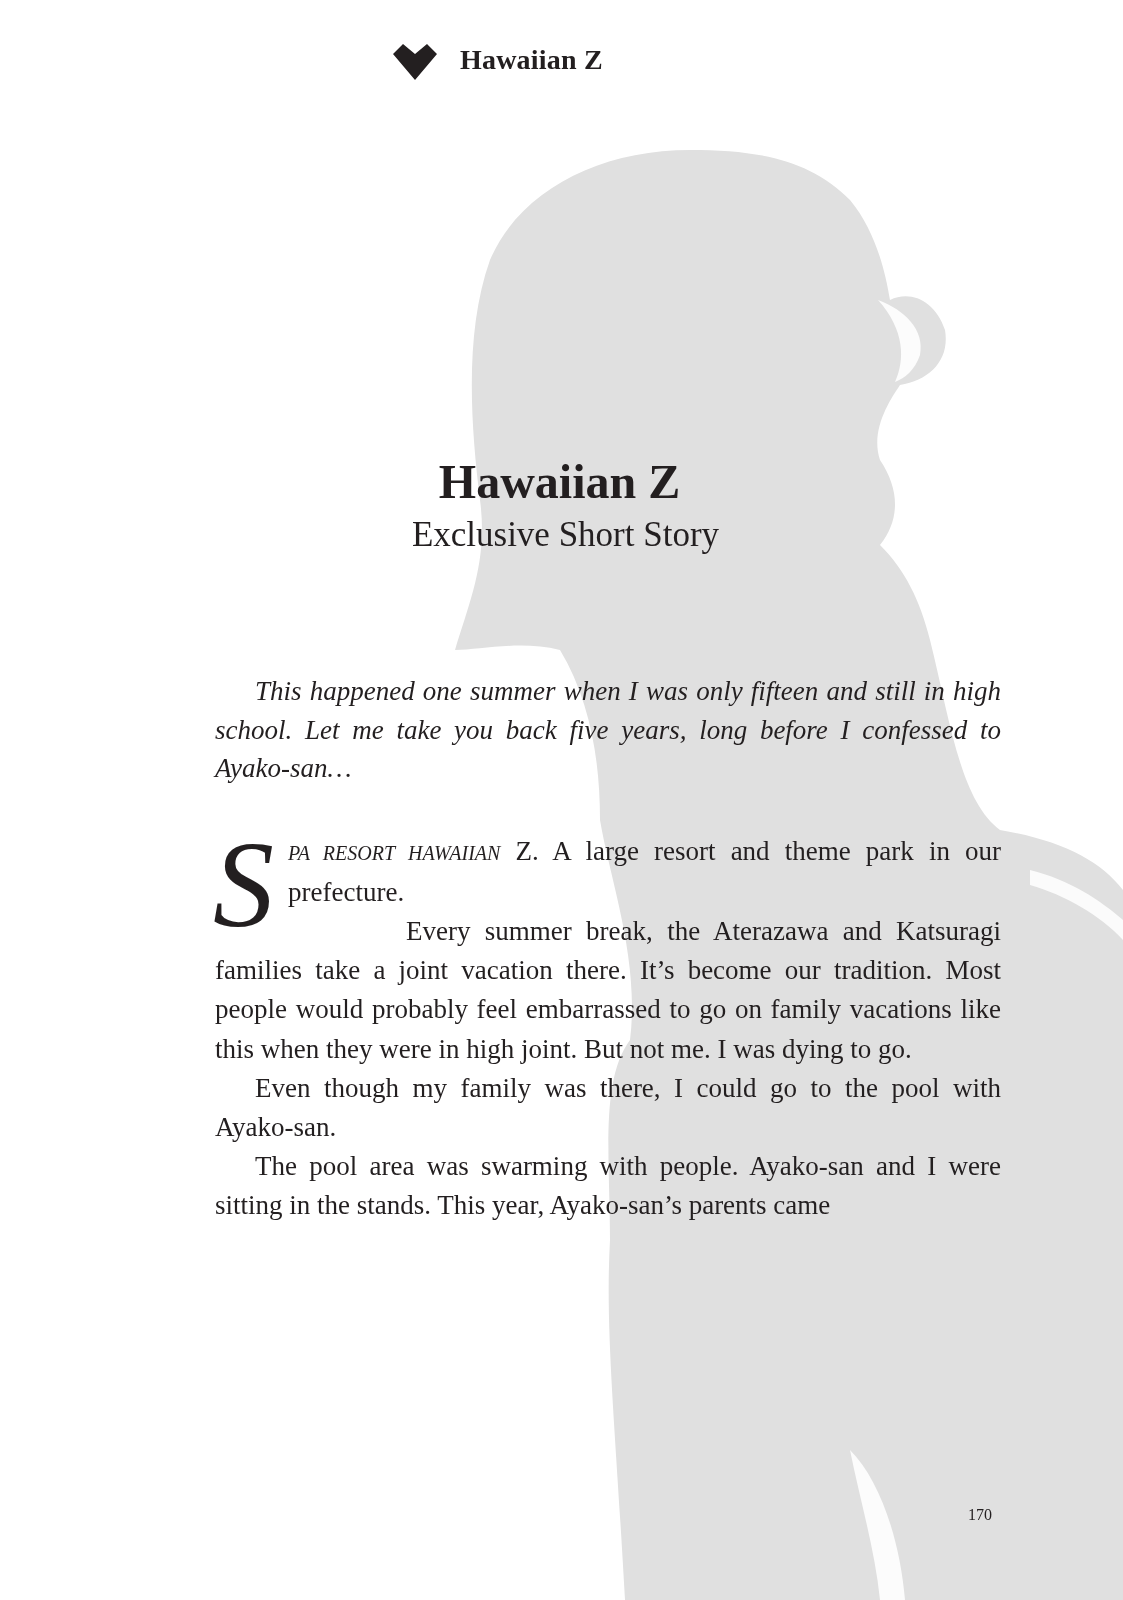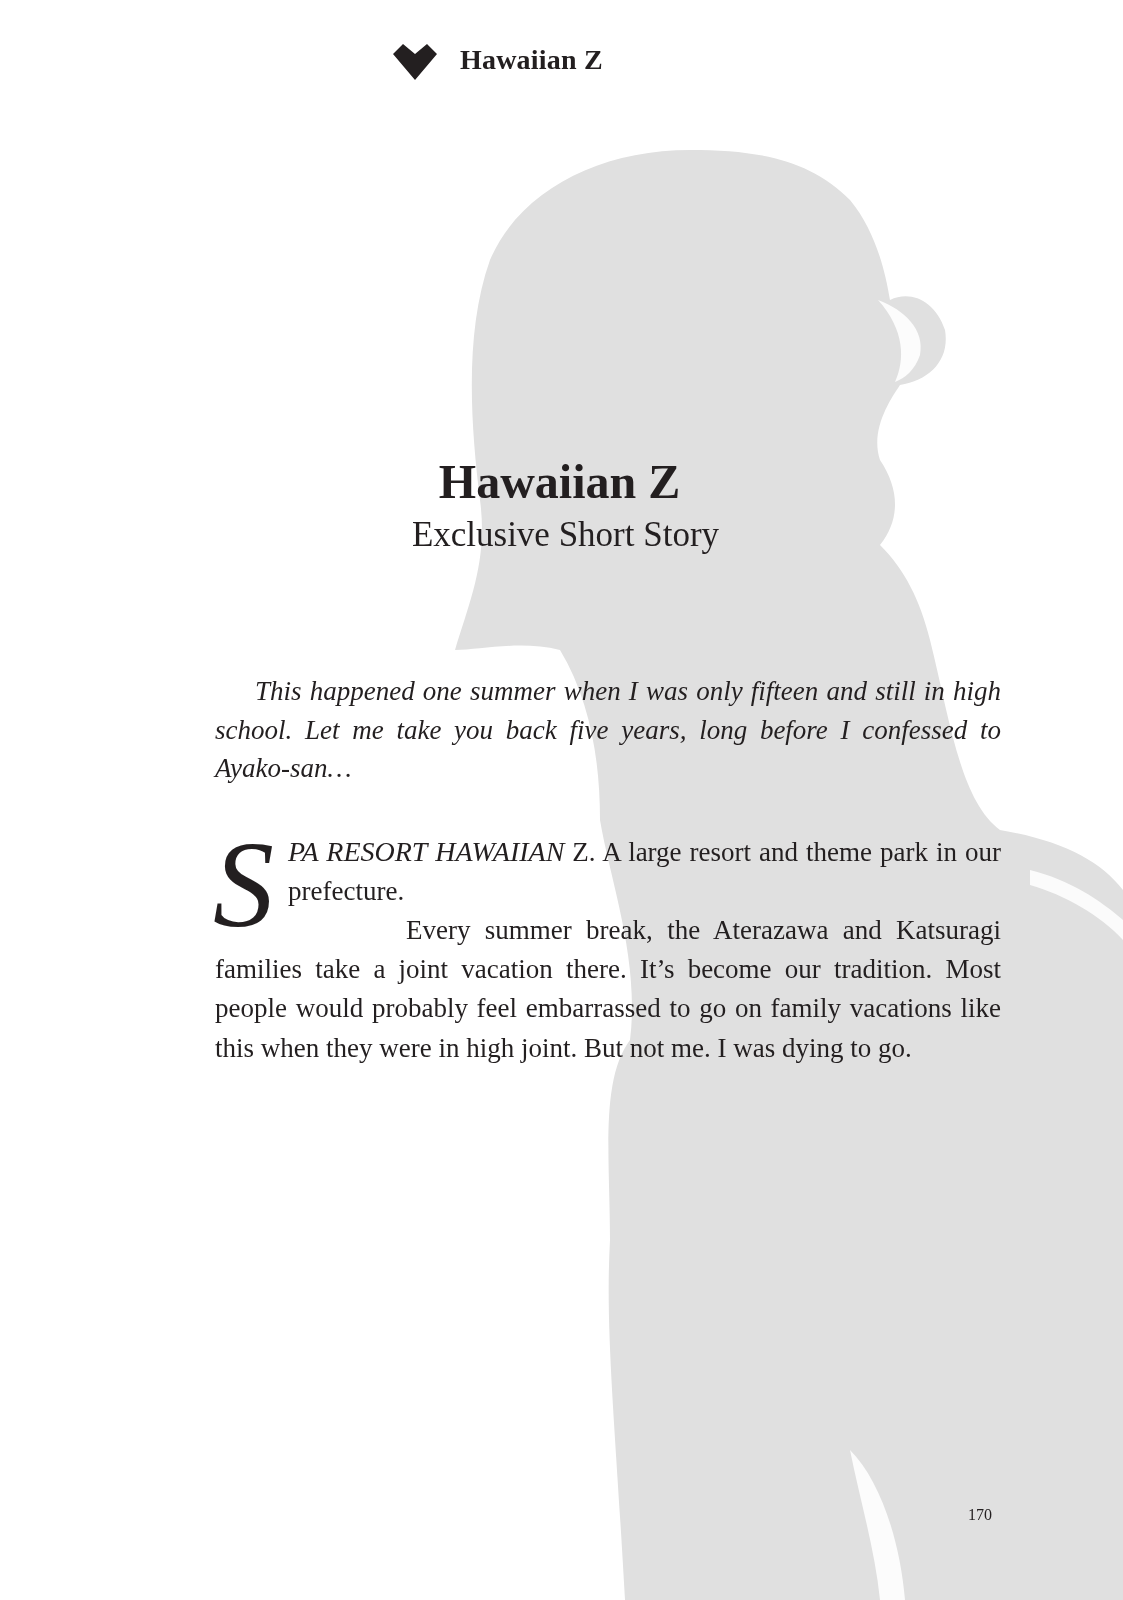--- a/index.html
+++ b/index.html
@@ -13,21 +13,21 @@
   .run-section .br { font-size: 26px; }
   .title-block { position: absolute; top: 452px; left: 0; width: 1123px; text-align: center; z-index: 2; }
   .main-title { font-size: 48px; font-weight: bold; margin: 0; line-height: 60px; padding-right: 4px; }
   .sub-title { font-size: 35px; margin: 0; line-height: 46px; padding-left: 8px; }
   .body-text { position: absolute; left: 199px; top: 672px; width: 786px; z-index: 2; font-size: 27px; line-height: 39.2px; margin-left: 16px; }
   .intro { font-style: italic; text-align: justify; margin: 0 0 44px 0; line-height: 38.5px; }
   .intro .ind { display: inline-block; width: 40px; }
   .para { margin: 0; text-align: justify; text-indent: 40px; }
   .para.first { text-indent: 0; }
   .dropcap { float: left; font-size: 122px; line-height: 90px; font-style: italic; margin: 8px 14px 0 -2px; height: 104px; }
-  .smallcaps-it { font-style: italic; font-size: 28px; letter-spacing: 0; }
+  .smallcaps-it { font-style: italic; font-size: 20px; letter-spacing: 0; }
   .page-number { position: absolute; left: 968px; top: 1506px; font-size: 16px; z-index: 2; }
 </style>
 </head>
 <body>
 
 <svg class="silhouette" viewBox="0 0 1123 1600" xmlns="http://www.w3.org/2000/svg">
   <path fill="#e0e0e0" d="
     M 690 150
     C 600 150, 520 190, 490 260
     C 465 330, 470 420, 480 500
@@ -66,15 +66,17 @@
   <p class="sub-title">Exclusive Short Story</p>
 </div>
 
 <div class="body-text">
   <p class="intro"><span class="ind"></span><span>This happened one summer when I was only fifteen and still in high school. Let me take you back five years, long before I confessed to Ayako-san…</span></p>
 
   <p class="para first">
     <span class="dropcap">S</span><span class="smallcaps-it">PA RESORT HAWAIIAN</span><span> Z. A large resort and theme park in our prefecture.</span>
   </p>
   <p class="para" style="text-indent:118px">Every summer break, the Aterazawa and Katsuragi families take a joint vacation there. It’s become our tradition. Most people would probably feel embarrassed to go on family vacations like this when they were in high joint. But not me. I was dying to go.</p>
+  <p class="para">Even though my family was there, I could go to the pool with Ayako-san.</p>
+  <p class="para">The pool area was swarming with people. Ayako-san and I were sitting in the stands. This year, Ayako-san’s parents came</p>
 </div>
 
 <div class="page-number">170</div>
 
 </body></html>

